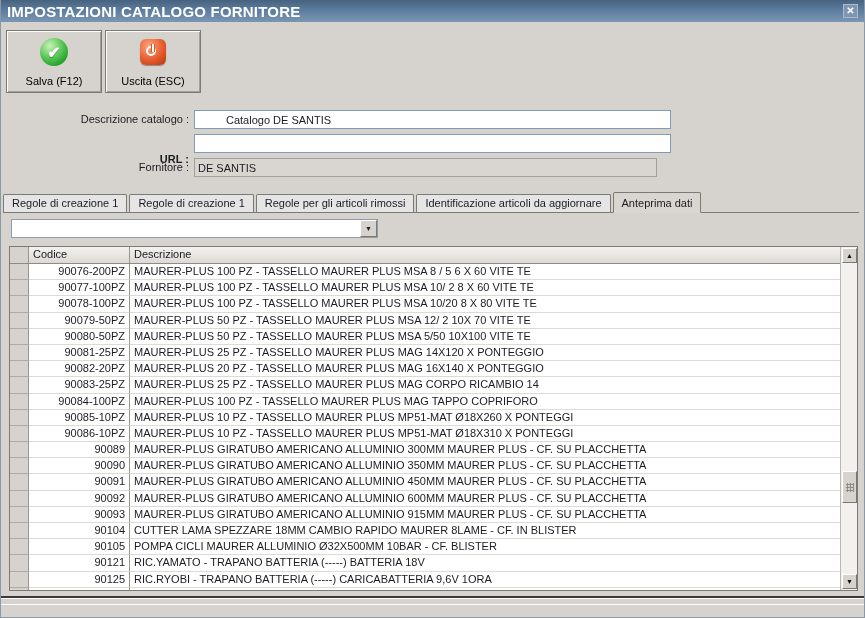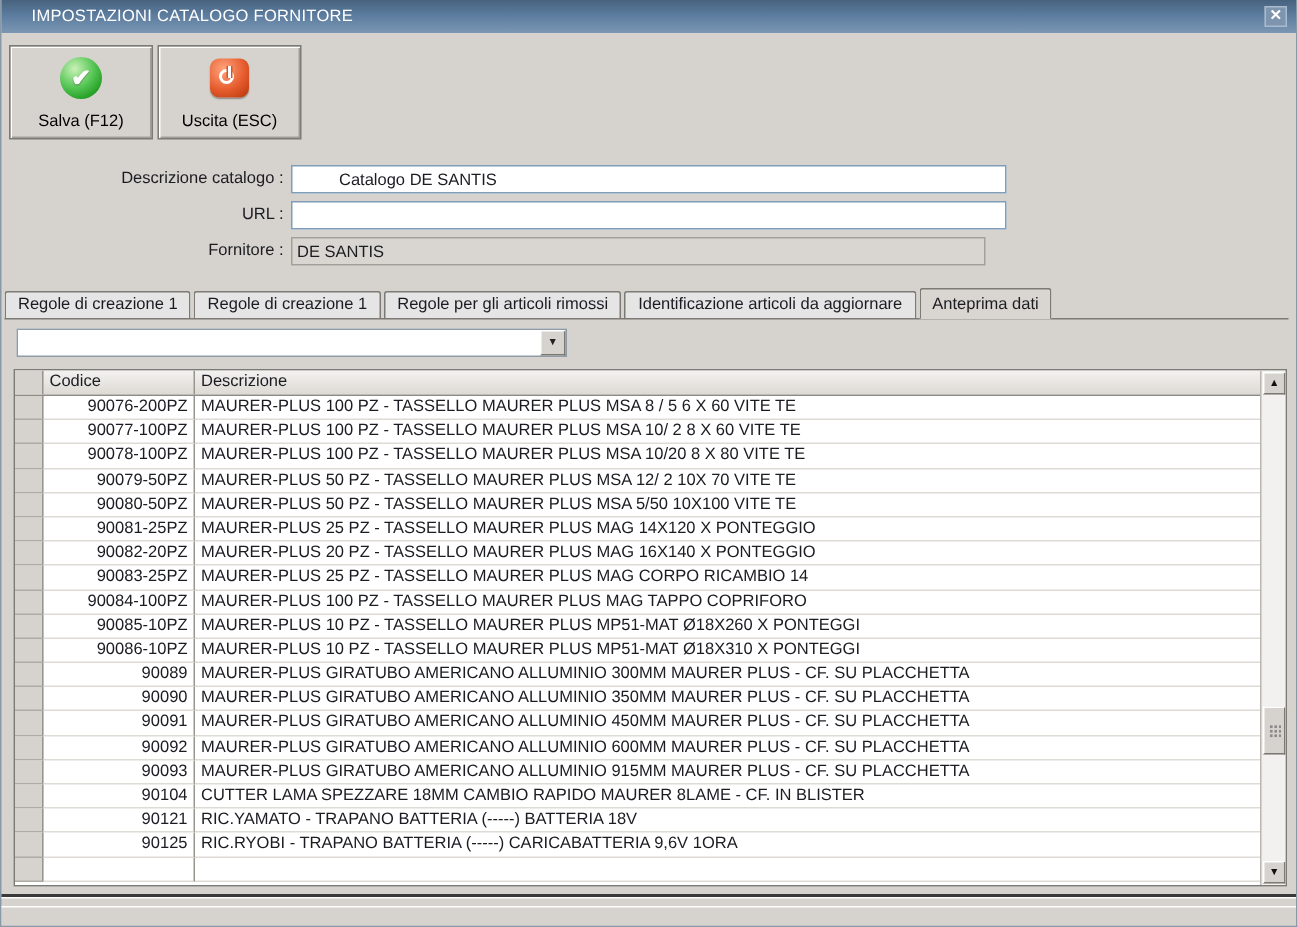--- a/index.html
+++ b/index.html
@@ -6,21 +6,21 @@
   html,body { width: 865px; height: 618px; overflow: hidden; }
   body { font-family: "Liberation Sans", sans-serif; font-size: 11px; color: #1b1b22; background: #d6d3ce; }
 
   .window { position: relative; width: 865px; height: 618px; background: #d6d3ce;
             border: 1px solid #8a99a8; border-top: none; }
 
   
   .titlebar { position: absolute; left: 0; top: 0; width: 100%; height: 22px;
               background: linear-gradient(180deg, #47627e 0%, #5c7c9e 45%, #7a96b3 100%);
               display: flex; align-items: center; }
-  .title { color: #fff; font-weight: normal; font-size: 11px; padding-left: 20px; letter-spacing: .2px; }
+  .title { color: #fff; font-weight: bold; font-size: 15px; padding-left: 6px; letter-spacing: .2px; }
   .closebtn { position: absolute; right: 6px; top: 4px; width: 15px; height: 14px;
               background: #7d95ae; border: 1px solid #a9bbce; color: #fff; font-weight: bold;
               font-size: 10px; line-height: 12px; text-align: center; cursor: default; }
 
   
   .tbtn { position: absolute; top: 30px; width: 96px; height: 63px; background: #d6d3ce;
           border: 1px solid #7c7a75; box-shadow: inset 1px 1px 0 #ffffff, inset -1px -1px 0 #a19e98;
           display: flex; flex-direction: column; align-items: center; justify-content: space-between;
           padding: 7px 4px 5px 4px; font-family: "Liberation Sans", sans-serif; font-size: 11px; }
   .btn-salva { left: 5px; }
@@ -118,21 +118,21 @@
     <span class="ic-exit">
       <span class="ring"></span>
       <span class="bar"></span>
     </span>
     <span>Uscita (ESC)</span>
   </button>
 
   <div class="flabel" style="top:110px;">Descrizione catalogo :</div>
   <input class="txt" style="left: 193px; top: 110px; width: 477px; padding-left: 31px;" value="Catalogo DE SANTIS">
 
-  <div class="flabel" style="top:134px;">URL :</div>
+  <div class="flabel" style="top:150px;font-weight:bold;">URL :</div>
   <input class="txt" style="left: 193px; top: 134px; width: 477px;" value="">
 
   <div class="flabel" style="top:158px;">Fornitore :</div>
   <input class="txt readonly" style="left: 193px; top: 158px; width: 463px;" readonly="" value="DE SANTIS">
 
   <div class="tabstrip">
       <div class="tab">Regole di creazione 1</div>
       <div class="tab">Regole di creazione 1</div>
       <div class="tab">Regole per gli articoli rimossi</div>
       <div class="tab">Identificazione articoli da aggiornare</div>
@@ -246,20 +246,25 @@
     <div class="cell codice">90093</div>
     <div class="cell descr">MAURER-PLUS GIRATUBO AMERICANO ALLUMINIO 915MM MAURER PLUS - CF. SU PLACCHETTA</div>
   </div>
 
   <div class="trow">
     <div class="cell rowhdr"></div>
     <div class="cell codice">90104</div>
     <div class="cell descr">CUTTER LAMA SPEZZARE 18MM CAMBIO RAPIDO MAURER 8LAME - CF. IN BLISTER</div>
   </div>
 
+  <div class="trow">
+    <div class="cell rowhdr"></div>
+    <div class="cell codice">90105</div>
+    <div class="cell descr">POMPA CICLI MAURER ALLUMINIO Ø32X500MM 10BAR - CF. BLISTER</div>
+  </div>
 
   <div class="trow">
     <div class="cell rowhdr"></div>
     <div class="cell codice">90121</div>
     <div class="cell descr">RIC.YAMATO - TRAPANO BATTERIA (-----) BATTERIA 18V</div>
   </div>
 
   <div class="trow">
     <div class="cell rowhdr"></div>
     <div class="cell codice">90125</div>

